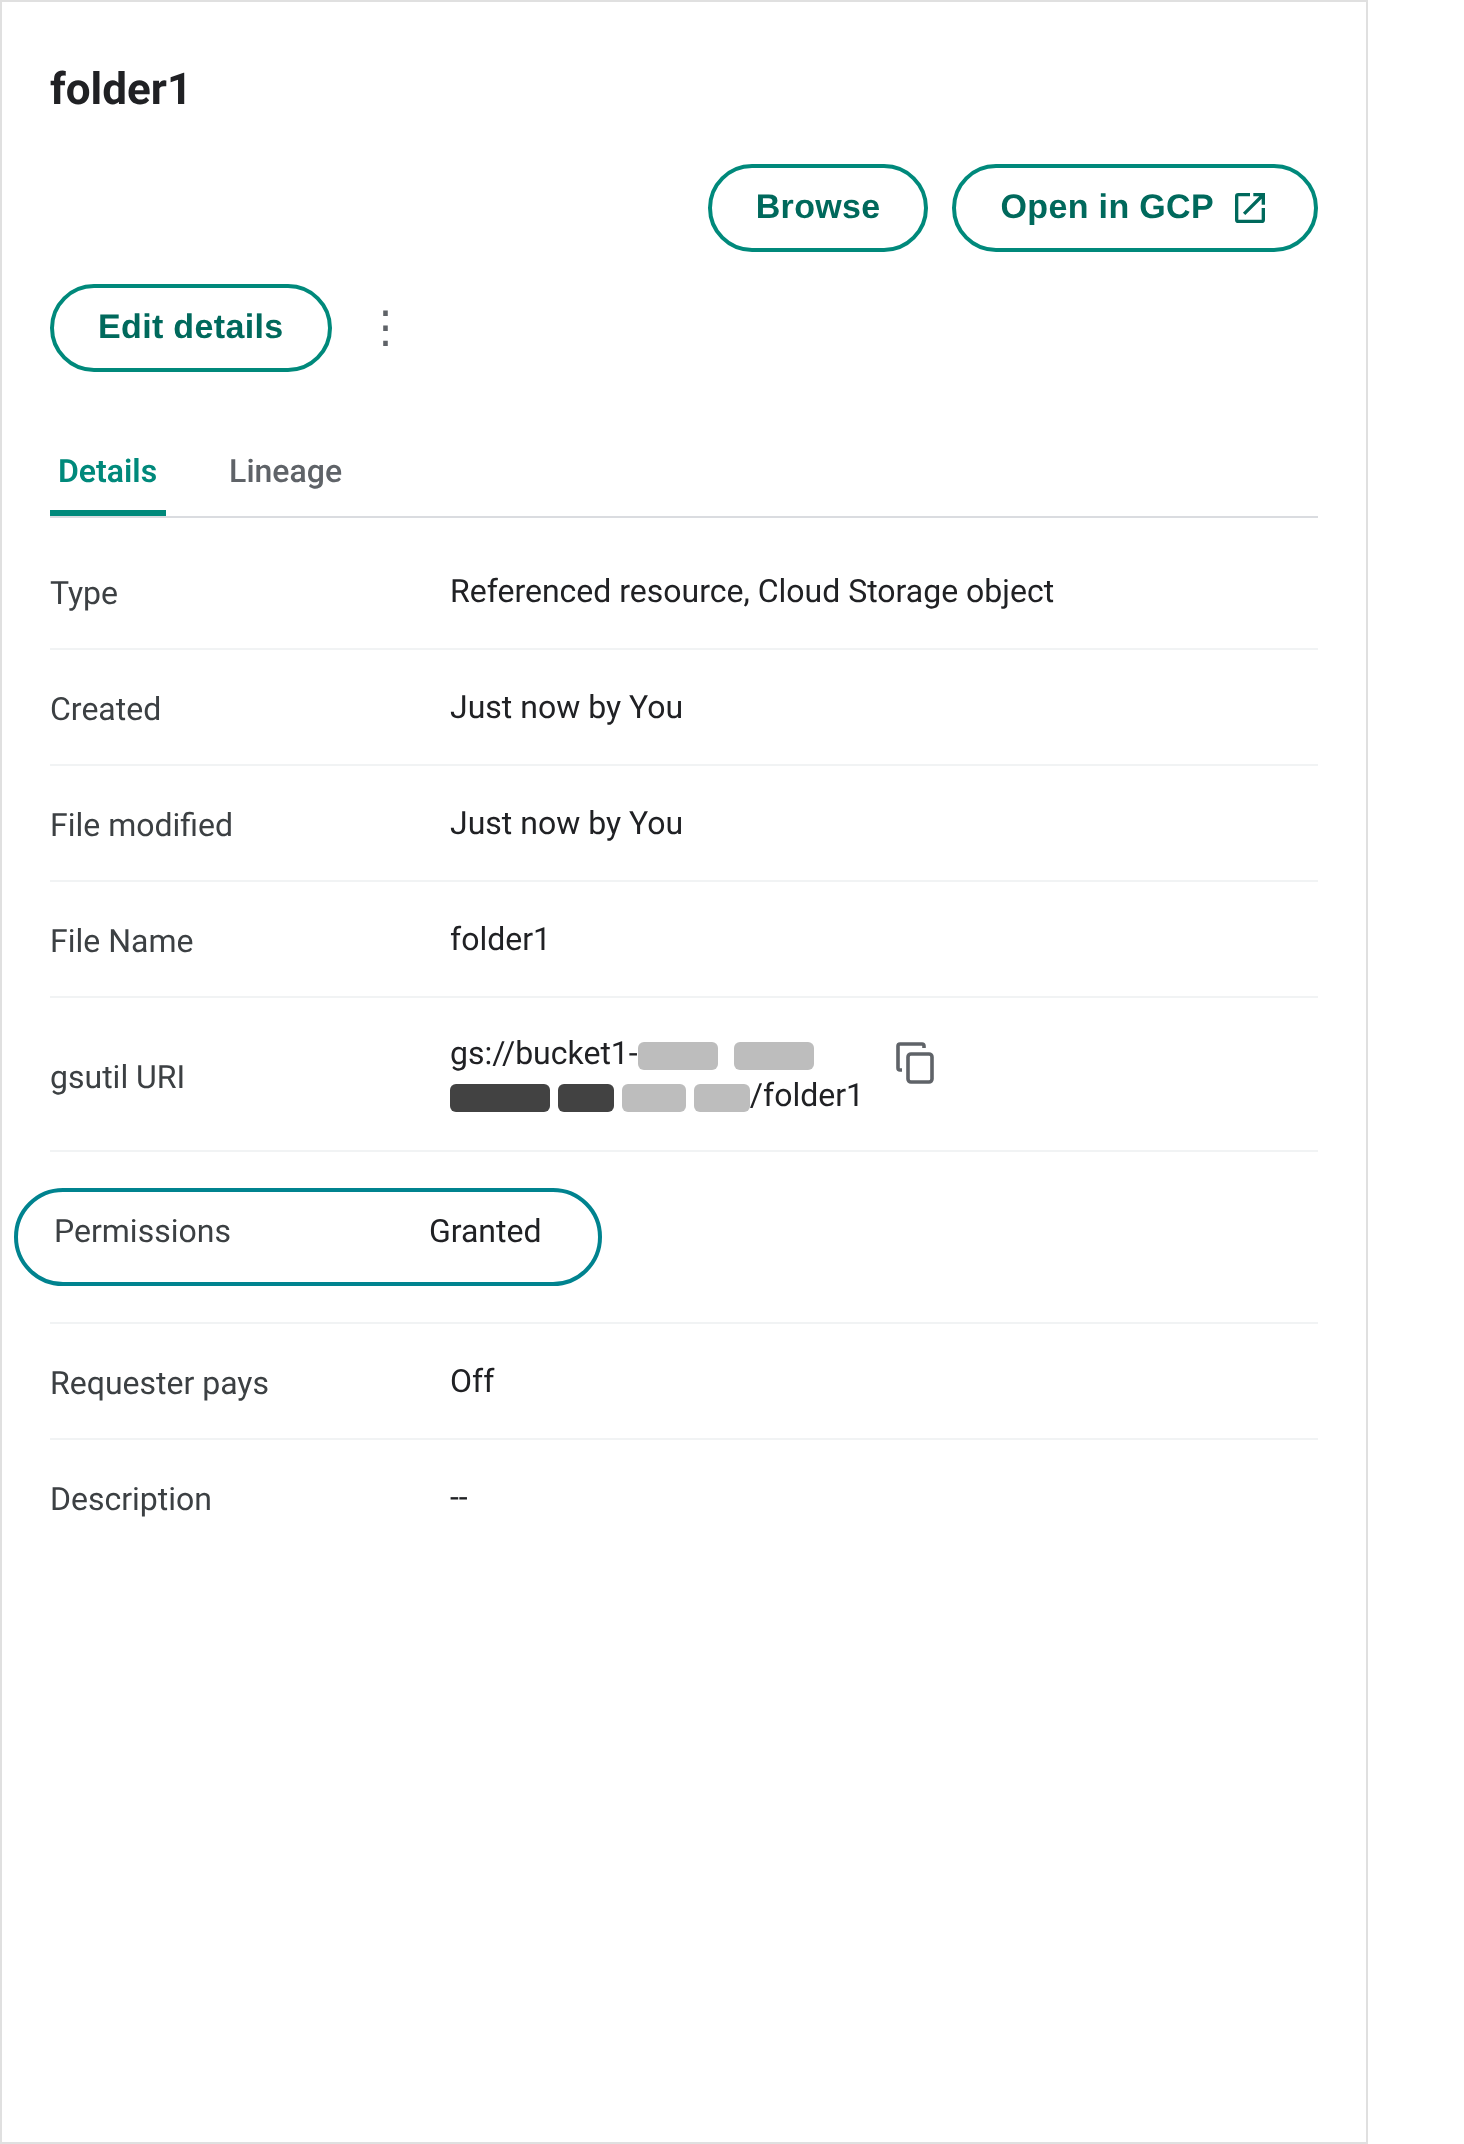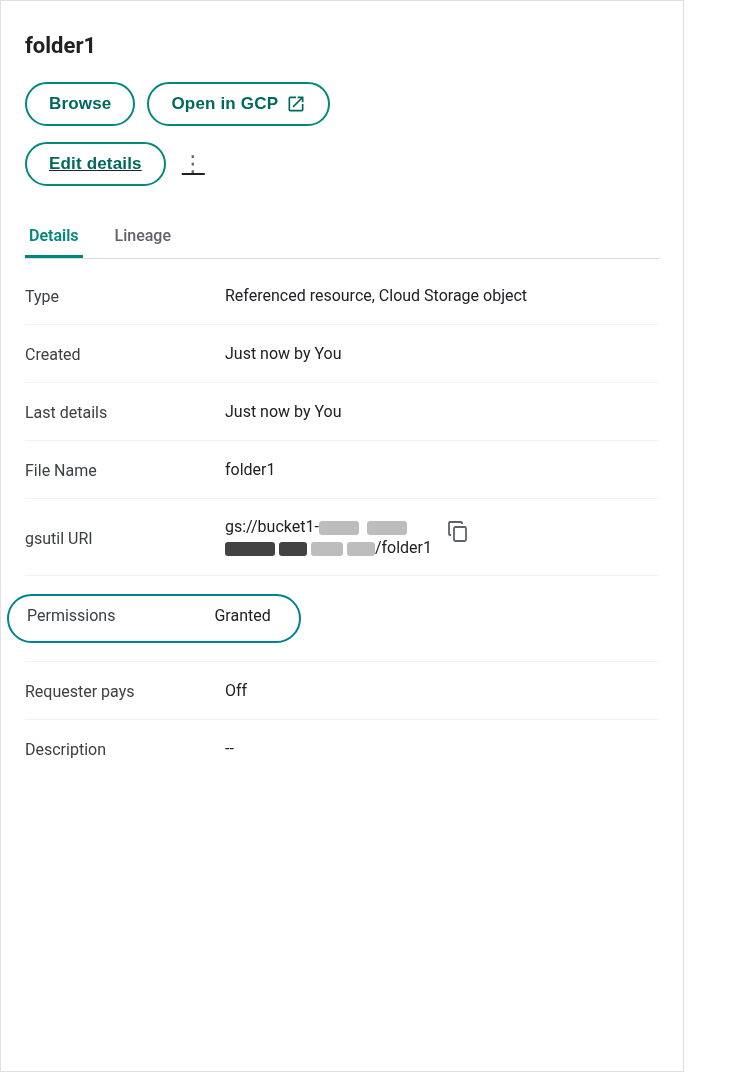--- a/index.html
+++ b/index.html
@@ -30,20 +30,21 @@
       font-weight: 700;
       color: #202124;
       margin-bottom: 24px;
     }
 
     .button-row {
       display: flex;
       flex-wrap: wrap;
       gap: 12px;
       margin-bottom: 16px;
+      justify-content: flex-end;
     }
 
     .btn {
       border: 2px solid #00897b;
       border-radius: 24px;
       background: #fff;
       color: #00695c;
       font-size: 17px;
       font-weight: 600;
       padding: 10px 22px;
@@ -64,21 +65,20 @@
       letter-spacing: 2px;
       display: flex;
       align-items: center;
     }
 
     .second-row {
       display: flex;
       align-items: center;
       gap: 4px;
       margin-bottom: 28px;
-      text-decoration: underline;
     }
 
     .external-icon {
       width: 20px;
       height: 20px;
       display: inline-flex;
       align-items: center;
       justify-content: center;
     }
 
@@ -245,21 +245,21 @@
     </div>
 
     <div class="detail-row">
       <div class="detail-label">Created</div>
       <div class="detail-value">
         <span>Just now by You</span>
       </div>
     </div>
 
     <div class="detail-row">
-      <div class="detail-label">Last details</div>
+      <div class="detail-label">File modified</div>
       <div class="detail-value">
         <span>Just now by You</span>
       </div>
     </div>
 
     <div class="detail-row">
       <div class="detail-label">File Name</div>
       <div class="detail-value">
         <span>folder1</span>
       </div>

